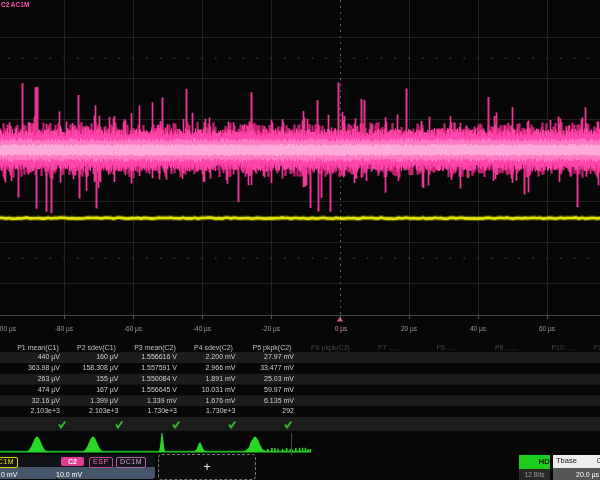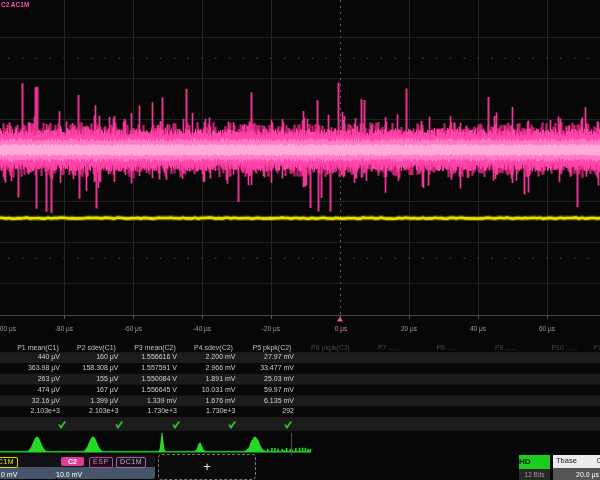--- a/index.html
+++ b/index.html
@@ -4,21 +4,21 @@
 #bar{position:absolute;left:0;top:452px;width:600px;height:28px;}
 .dbox{position:absolute;top:3px;height:24px;border-radius:3px;overflow:hidden;background:#101216;}
 .dbox .dtop,.dbox .dbot{position:static;}
 .dbox{color:#fff;}
 .dtop{height:12px;}
 .dbot{height:12px;background:#46566a;color:#fff;font-size:7px;}
 .dbox span{white-space:nowrap;font-size:7px;}
 .pill{background:#e23b94;color:#fff;font-size:7px;font-weight:bold;border-radius:2px;padding:0px 7px;line-height:9px;}
 .badge{border:1px solid;font-size:6.5px;letter-spacing:0.6px;border-radius:2px;padding:0 3px;line-height:8.5px;background:#16121a;}
 #addbox{position:absolute;left:158px;top:2px;width:96px;height:24px;border:1px dashed #787878;border-radius:4px;background:#0b0b0b;color:#e8e8e8;font-size:13px;text-align:center;line-height:23px;}
-#hd{position:absolute;left:519px;top:3px;width:31px;height:16px;background:#1ecc1e;color:#042404;font-size:8px;font-weight:bold;text-align:left;line-height:13px;}
+#hd{position:absolute;left:519px;top:3px;width:31px;height:16px;background:#1ecc1e;color:#042404;font-size:8px;font-weight:bold;text-align:right;line-height:13px;}
 #bits{position:absolute;left:519px;top:17px;width:31px;height:11px;background:#282828;color:#9a9a9a;font-size:6.5px;text-align:center;line-height:11px;}
 #tbase{position:absolute;left:553px;top:3px;width:47px;height:12.5px;background:#ececec;color:#1a1a1a;font-size:7.5px;line-height:12.5px;padding-left:3px;}
 #tcut{position:absolute;left:44px;}
 #tbase2{position:absolute;left:553px;top:15.5px;width:47px;height:13px;background:#555;color:#fff;font-size:7px;line-height:13px;padding-left:23px;}</style></head>
 <body>
 <div id="scr"><svg width="600" height="480" viewBox="0 0 600 480" font-family="Liberation Sans, sans-serif">
 <rect width="600" height="480" fill="#070707"></rect>
 <defs>
         <filter id="wb" x="-5%" y="-5%" width="110%" height="110%">
           <feGaussianBlur stdDeviation="0.7"></feGaussianBlur>

